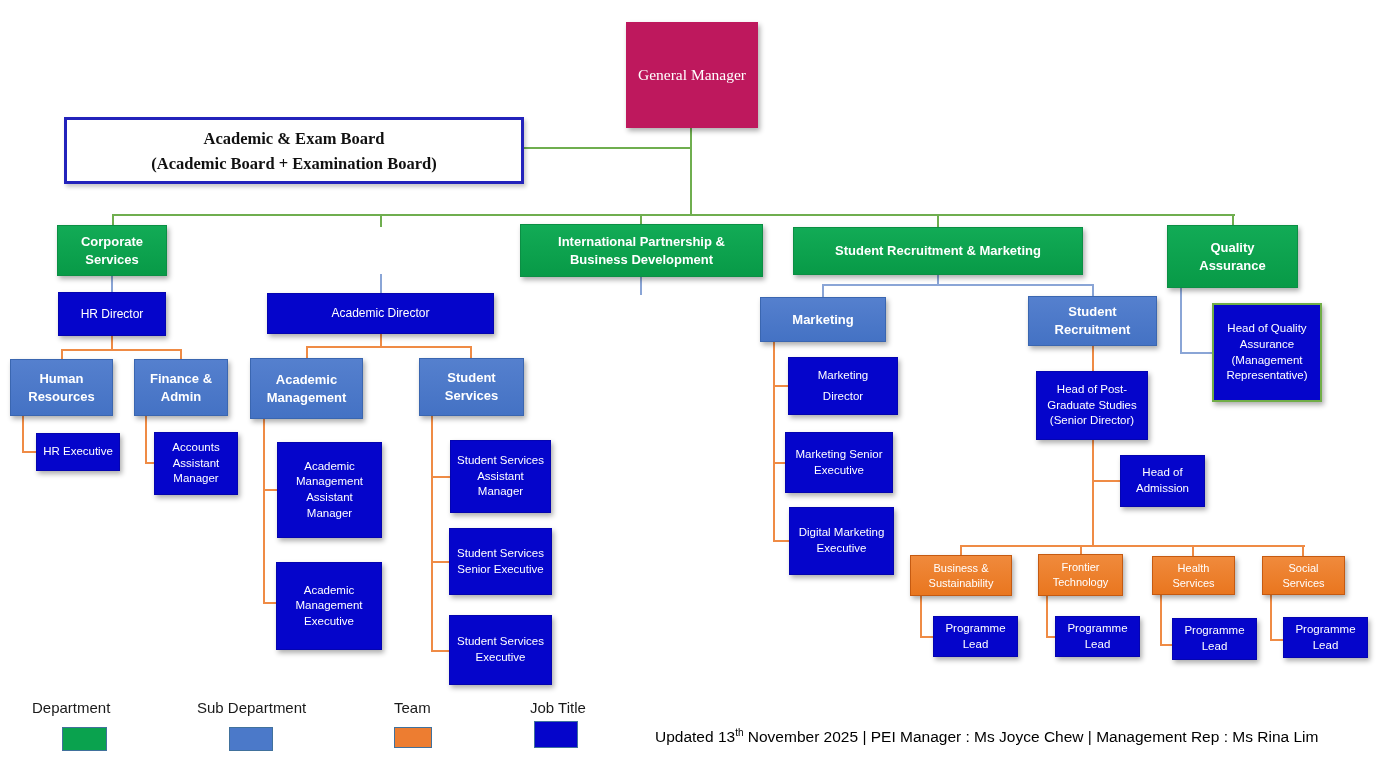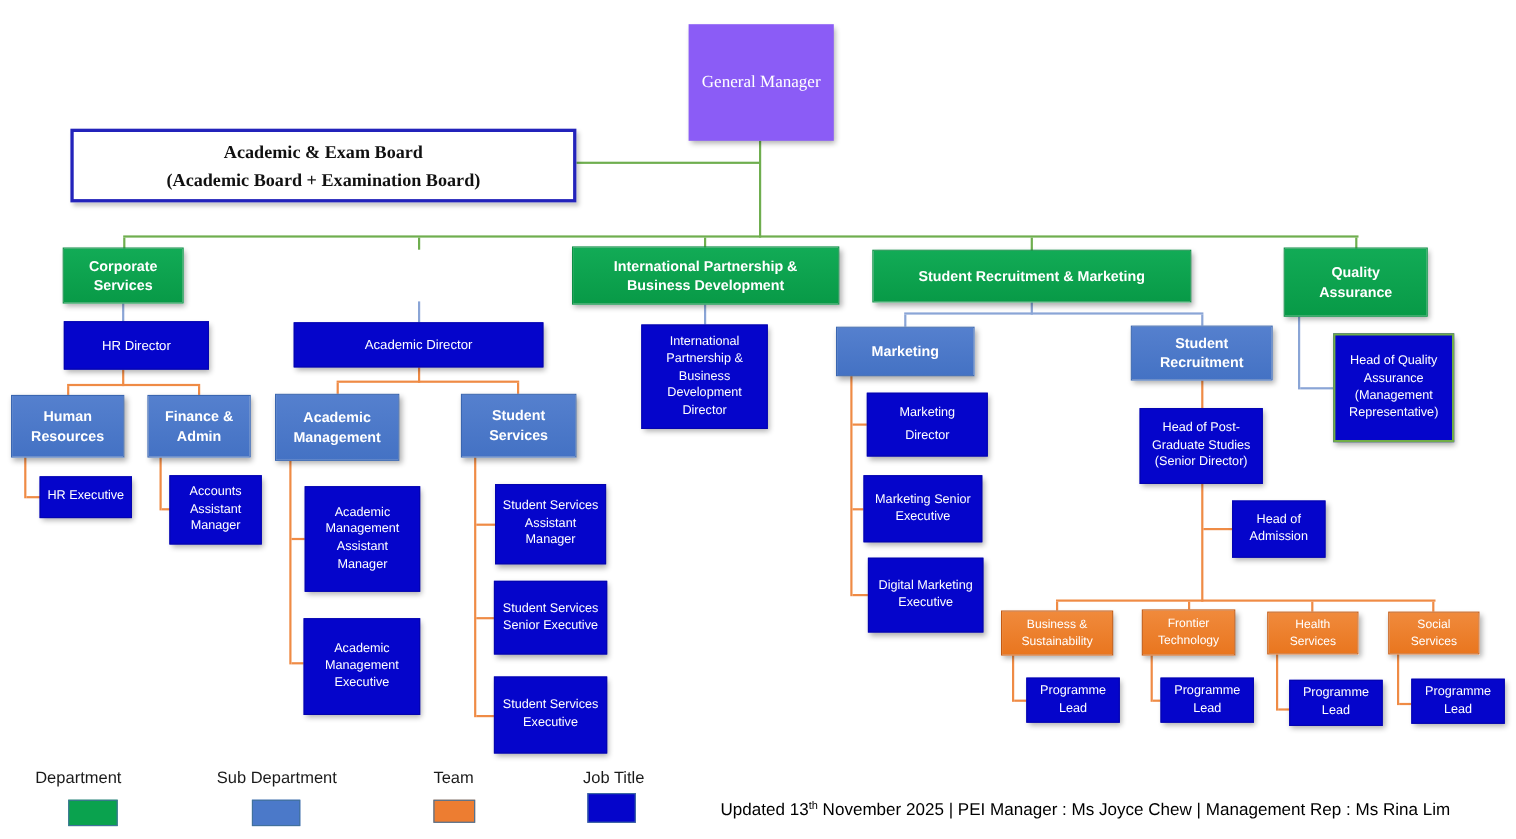--- a/index.html
+++ b/index.html
@@ -27,21 +27,21 @@
   .team{
     background:linear-gradient(#f08a3c,#e9761f);
     font-size:11px;padding:0 6px;
     border:1px solid #c55a11;
   }
   .job{
     background:#0505cb;font-size:11.5px;padding:0 6px;
     border:1px solid #0404b0;
   }
   .gm{
-    background:#8b5cf6;font-family:"Liberation Serif",serif;font-size:15.5px;padding:0 6px;
+    background:#be185d;font-family:"Liberation Serif",serif;font-size:15.5px;padding:0 6px;
   }
   .board{
     background:#ffffff;border:3px solid #2323bb;color:#111111;
     font-family:"Liberation Serif",serif;font-weight:bold;font-size:16.5px;
     line-height:25px;box-shadow:2px 3px 4px rgba(0,0,0,0.22);margin-left:12px;
   }
   .line{position:absolute;}
   .lg{background:#6fae4f;}
   .lb{background:#8aa5d6;}
   .lo{background:#ef8b45;}
@@ -131,28 +131,25 @@
   <div class="node dept" style="left:520px;top:224px;width:243px;height:53px">
     <span>International Partnership &amp; Business Development</span>
   </div>
   <div class="node dept" style="left:793px;top:227px;width:290px;height:48px">
     <span>Student Recruitment &amp; Marketing</span>
   </div>
   <div class="node dept" style="left:1167px;top:225px;width:131px;height:63px;padding:0 14px">
     <span>Quality Assurance</span>
   </div>
 
-  <div class="node job" style="left:58px;top:292px;width:132px;height:44px;font-size:12px">
+  <div class="node job" style="left:58px;top:292px;width:108px;height:44px;font-size:12px">
     <span>HR Director</span>
   </div>
   <div class="node job" style="left:267px;top:293px;width:227px;height:41px;font-size:12px">
     <span>Academic Director</span>
-  </div>
-  <div class="node job" style="left:583px;top:295px;width:115px;height:95px">
-    <span>International Partnership &amp; Business Development Director</span>
   </div>
   <div class="node job" style="left:1212px;top:303px;width:110px;height:99px;border:2px solid #70ad47">
     <span>Head of Quality Assurance (Management Representative)</span>
   </div>
 
   <div class="node sub" style="left:760px;top:297px;width:126px;height:45px">
     <span>Marketing</span>
   </div>
   <div class="node sub" style="left:1028px;top:296px;width:129px;height:50px;padding:0 16px">
     <span>Student Recruitment</span>

